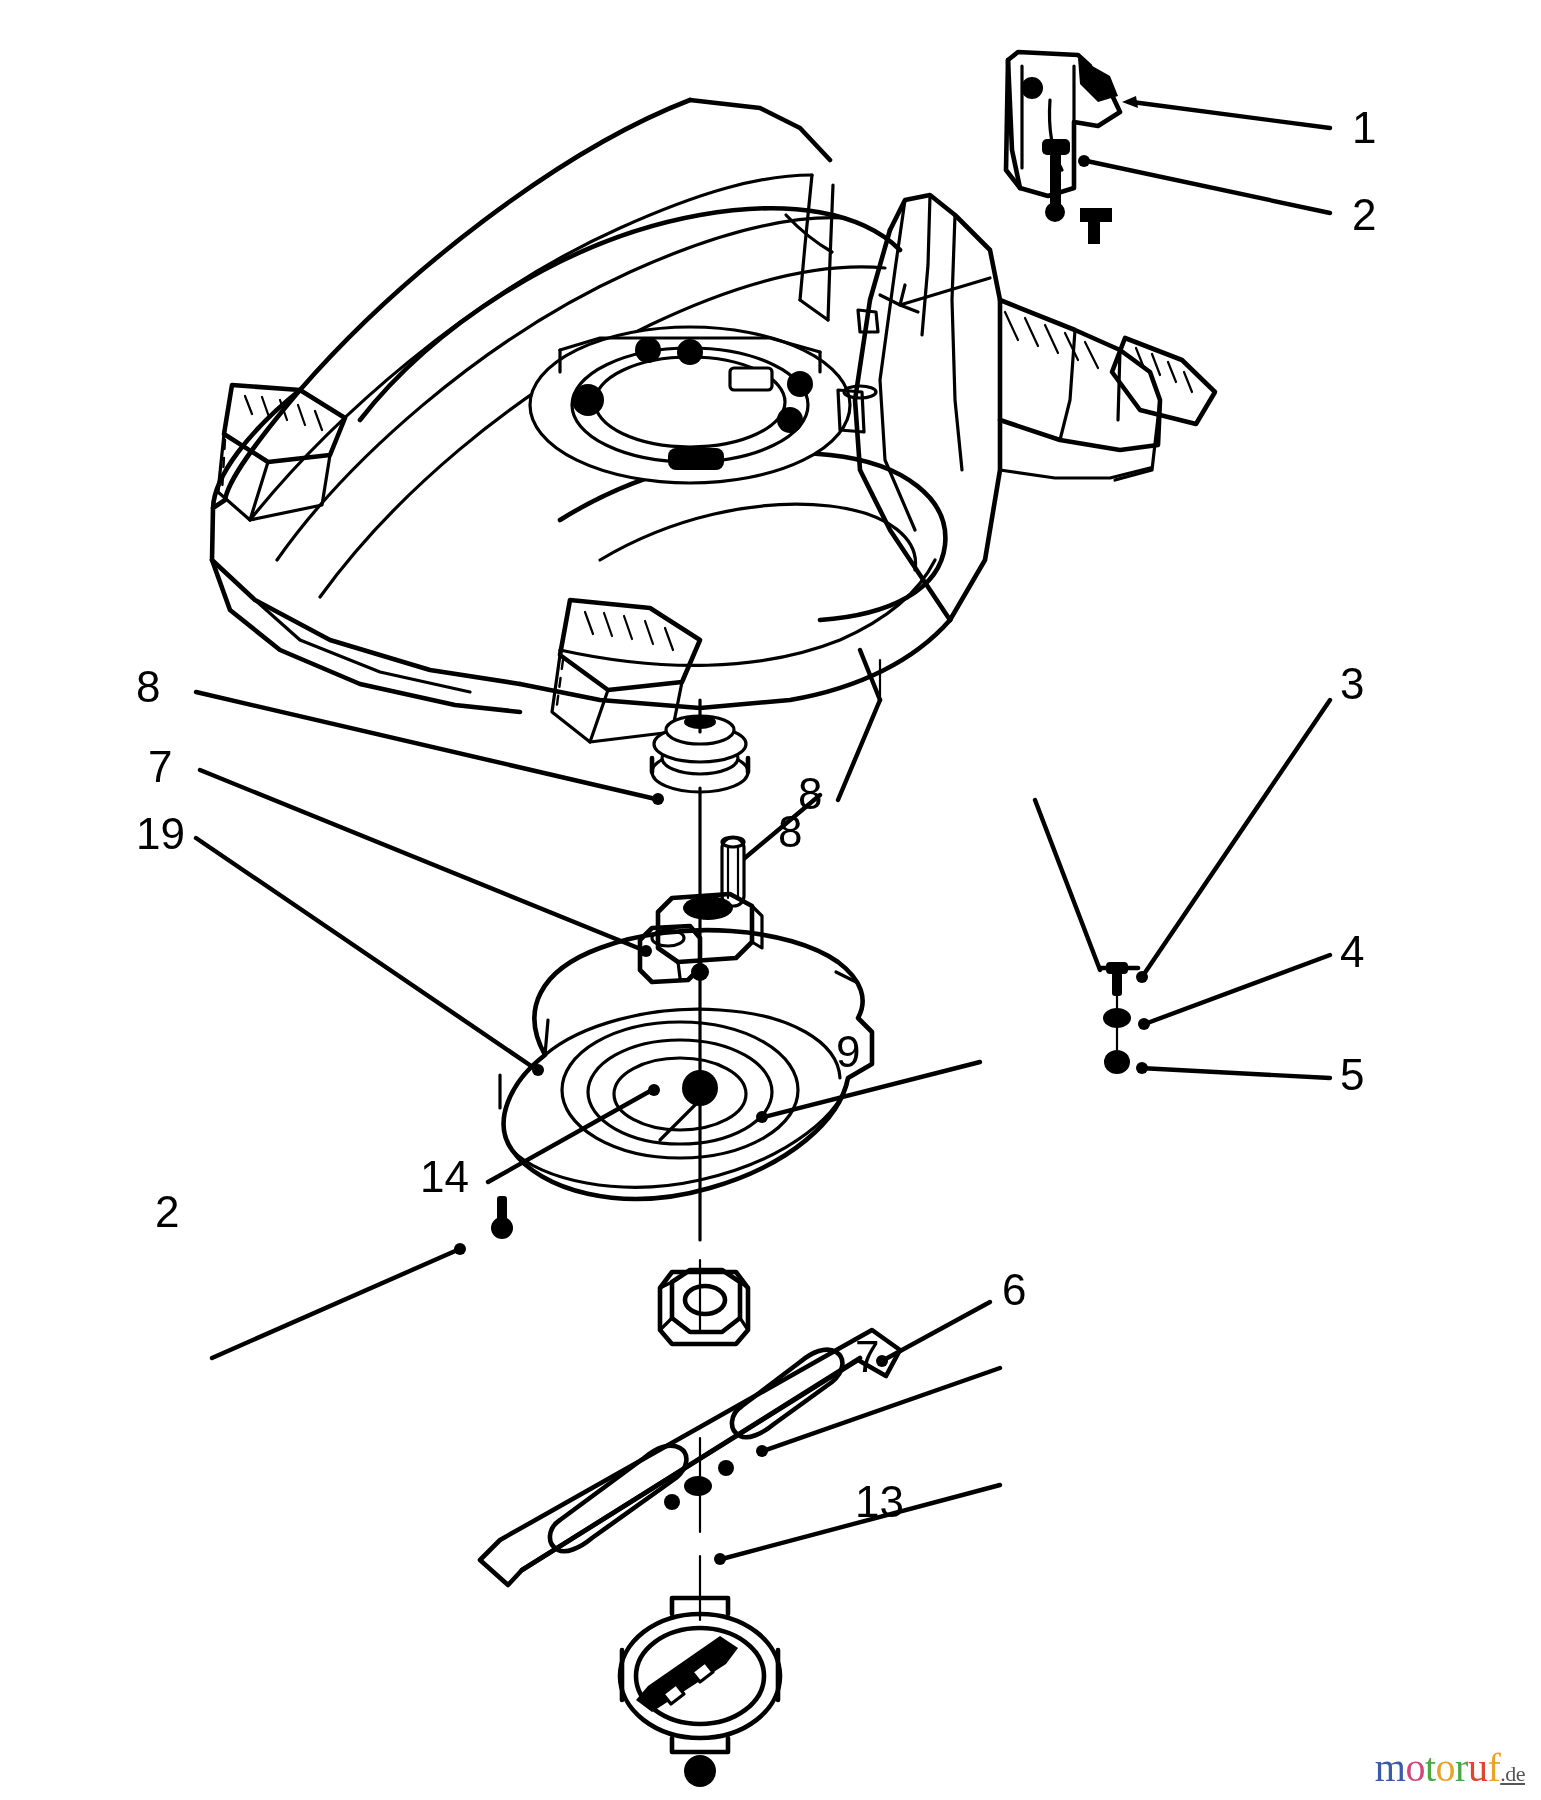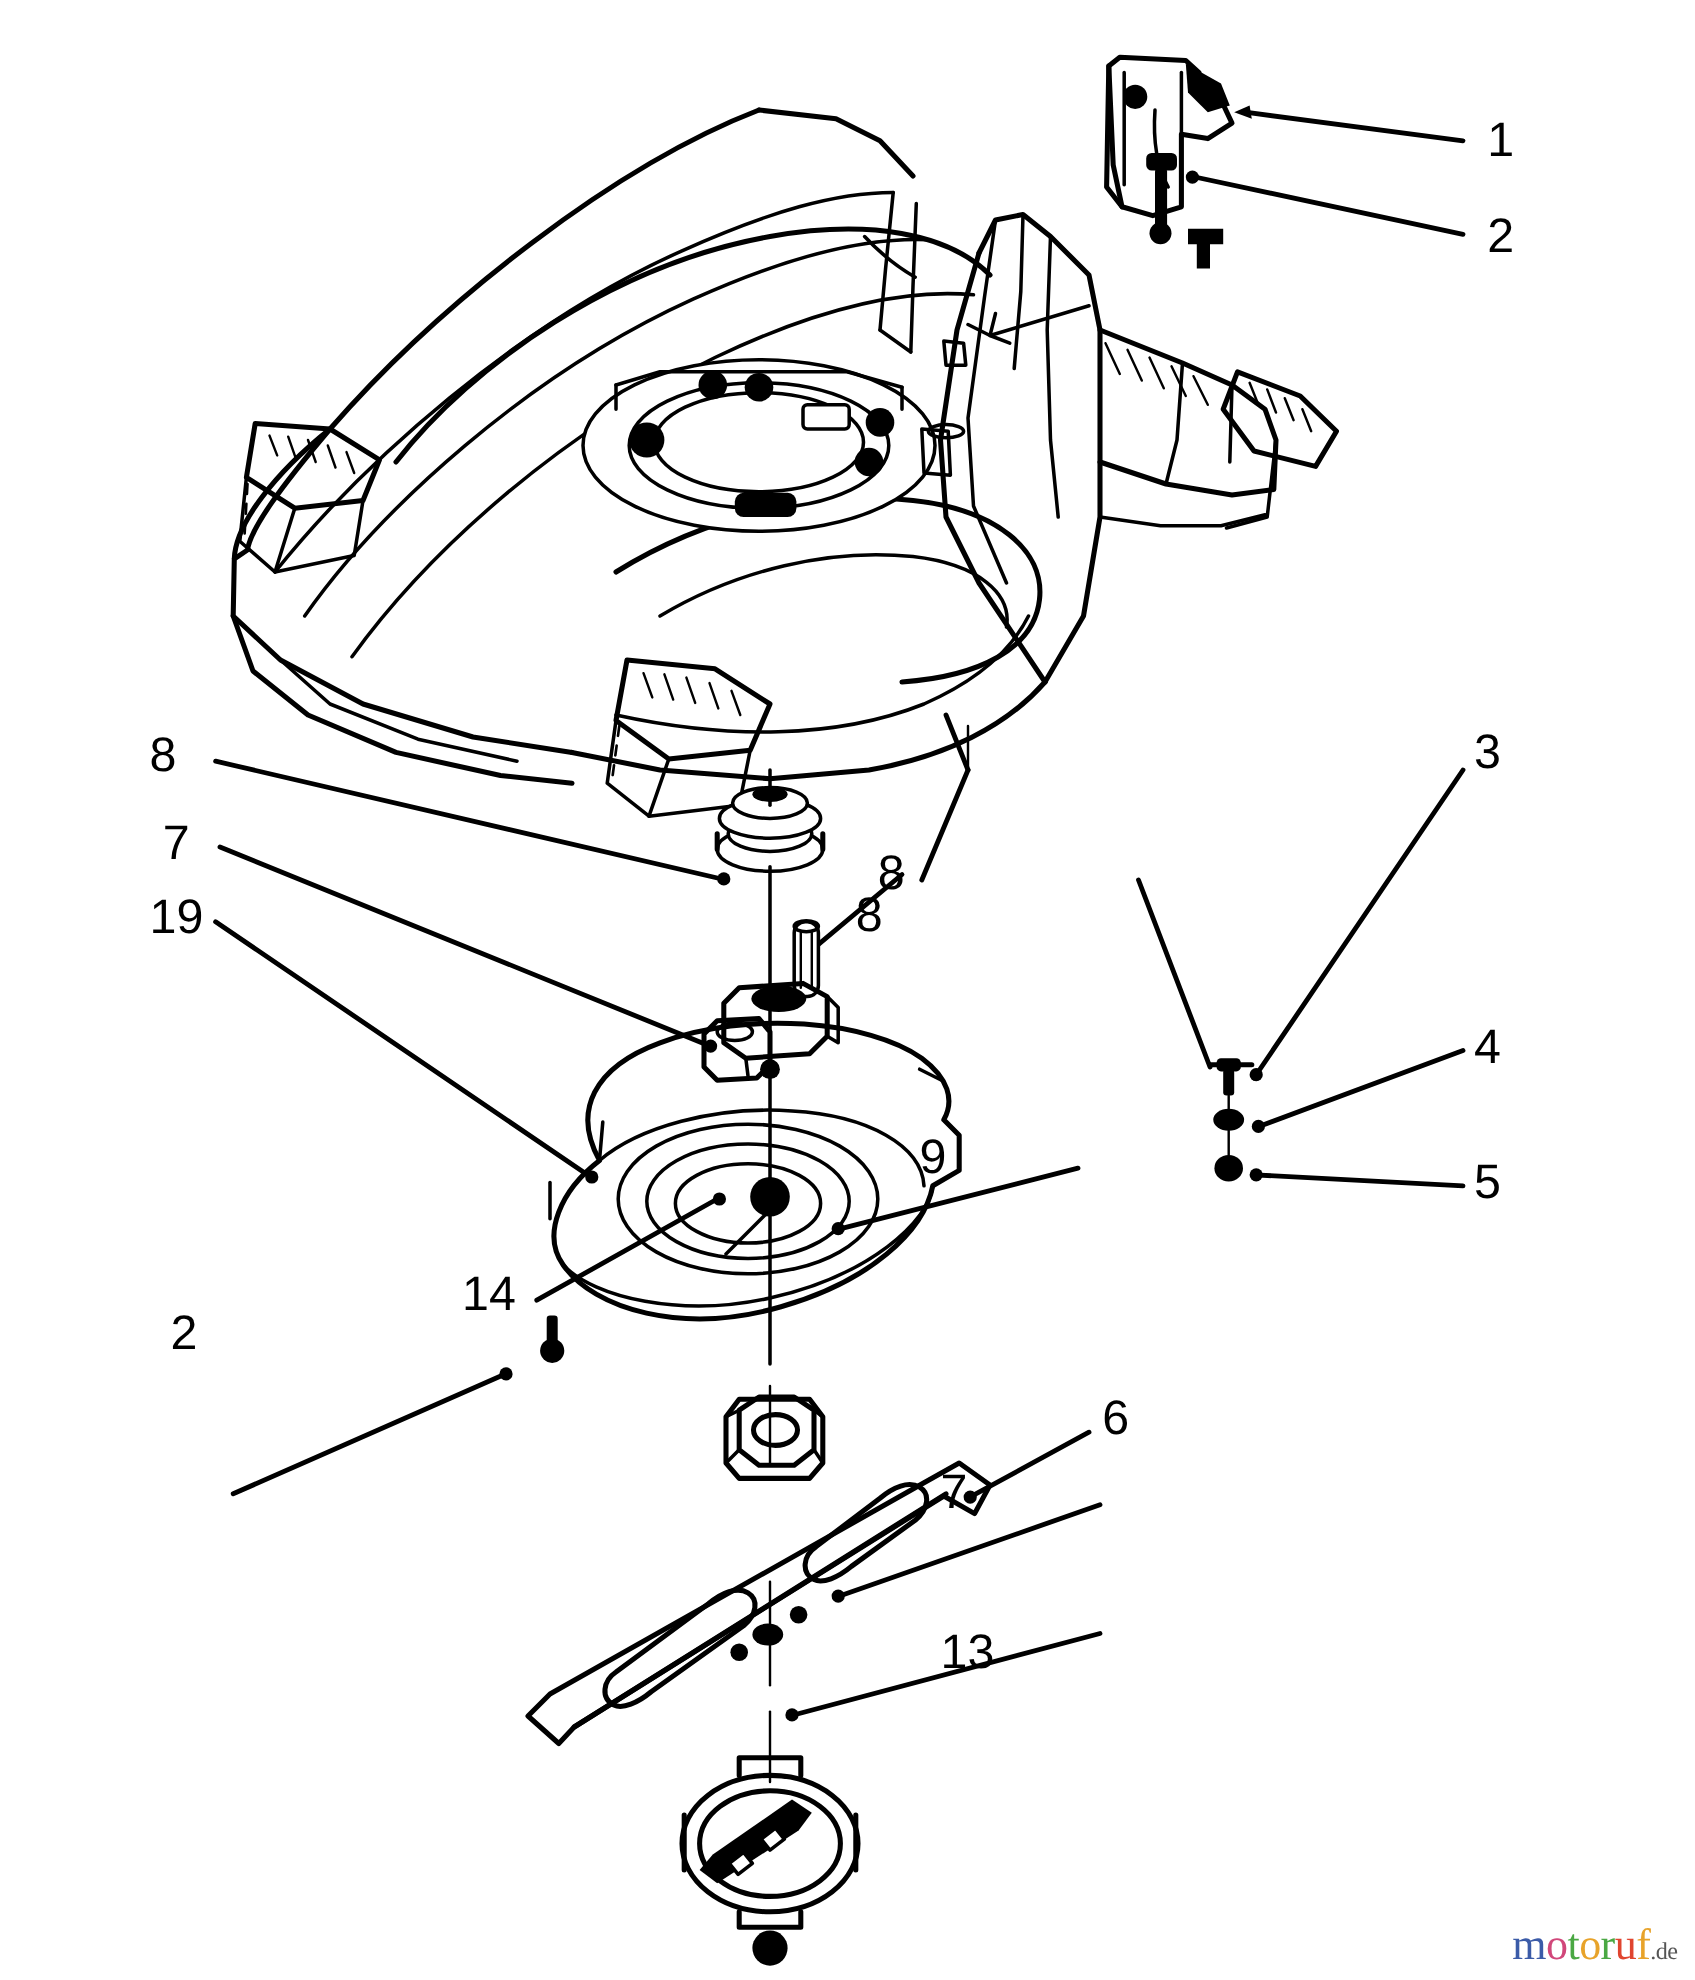--- a/index.html
+++ b/index.html
@@ -42,20 +42,21 @@
     font-size: 40px;
     line-height: 1;
     white-space: nowrap;
     letter-spacing: -0.5px;
   }
   #watermark .wm-ch { display: inline-block; }
   #watermark .wm-de {
     font-size: 22px;
     color: #555555;
     vertical-align: baseline;
+    text-decoration: underline;
   }
 </style>
 </head>
 <body>
 
 <div id="page">
 
   <svg id="diagram-svg" viewBox="0 0 1541 1800" xmlns="http://www.w3.org/2000/svg">
     <defs>
       <style>

